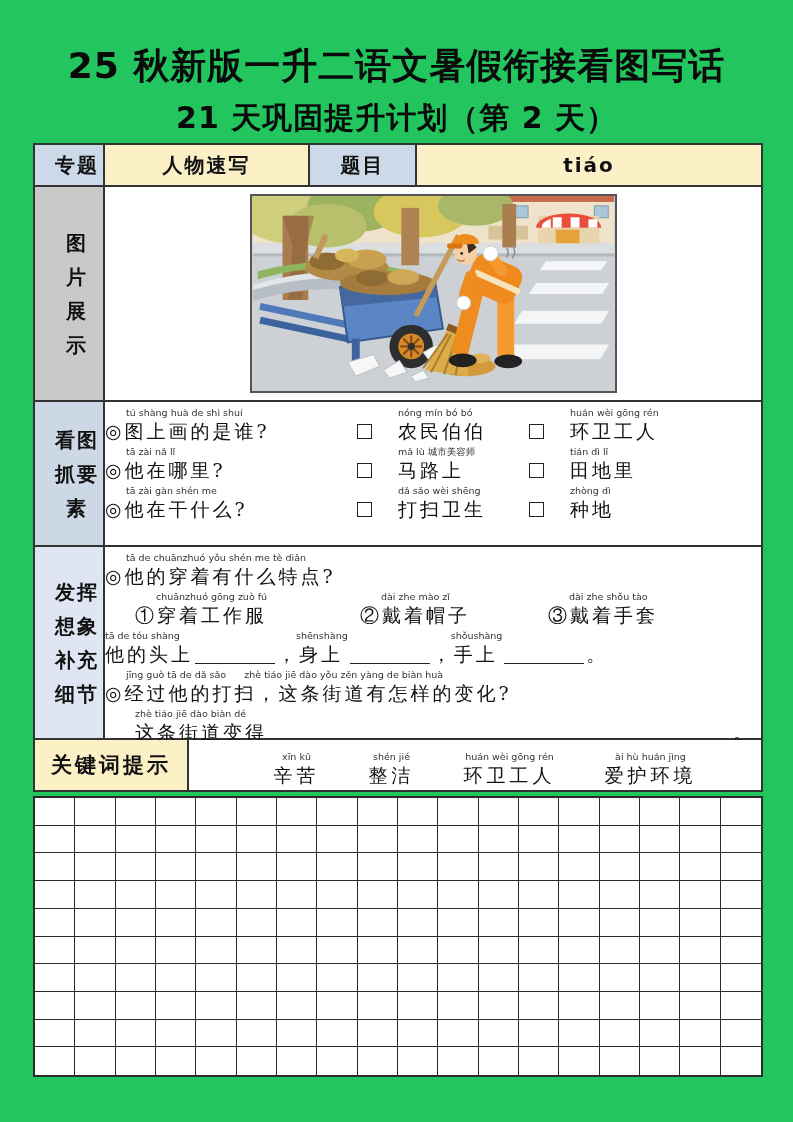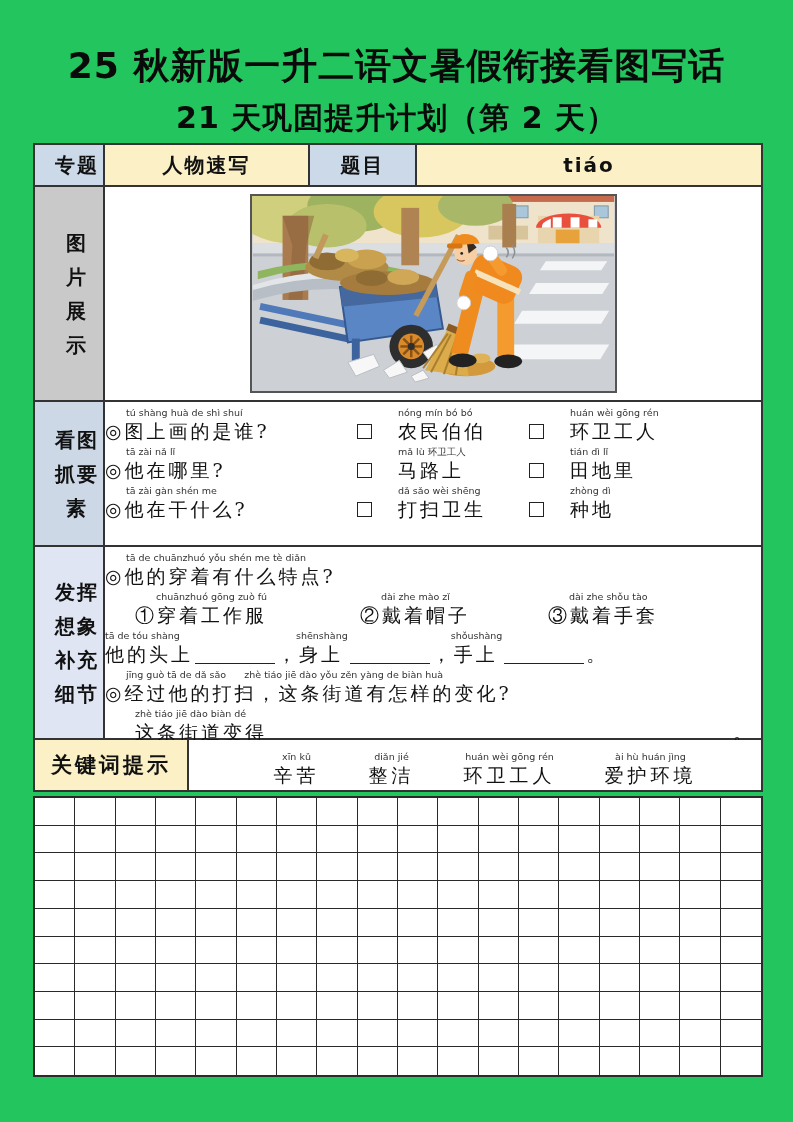--- a/index.html
+++ b/index.html
@@ -280,21 +280,21 @@
         </div>
 
         <div class="qline">
           <span class="unit q-col">
             <span class="py py-bullet">tā zài nǎ lǐ</span>
             <span class="hz">◎他在哪里?</span>
           </span>
           <span class="opt opt1">
             <span class="chk"></span>
             <span class="unit">
-              <span class="py">mǎ lù 环卫工人</span>
+              <span class="py">mǎ lù 城市美容师</span>
               <span class="hz">马路上</span>
             </span>
           </span>
           <span class="opt">
             <span class="chk"></span>
             <span class="unit">
               <span class="py">tián dì lǐ</span>
               <span class="hz">田地里</span>
             </span>
           </span>
@@ -404,21 +404,21 @@
     </div>
 
     <div class="trow r5">
       <div class="cell kw-label bg-yellow">关键词提示</div>
       <div class="cell kw-cell">
         <span class="unit">
           <span class="py">xīn kǔ</span>
           <span class="hz">辛苦</span>
         </span>
         <span class="unit">
-          <span class="py">diǎn jié</span>
+          <span class="py">shén jié</span>
           <span class="hz">整洁</span>
         </span>
         <span class="unit">
           <span class="py">huán wèi gōng rén</span>
           <span class="hz">环卫工人</span>
         </span>
         <span class="unit">
           <span class="py">ài hù huán jìng</span>
           <span class="hz">爱护环境</span>
         </span>

